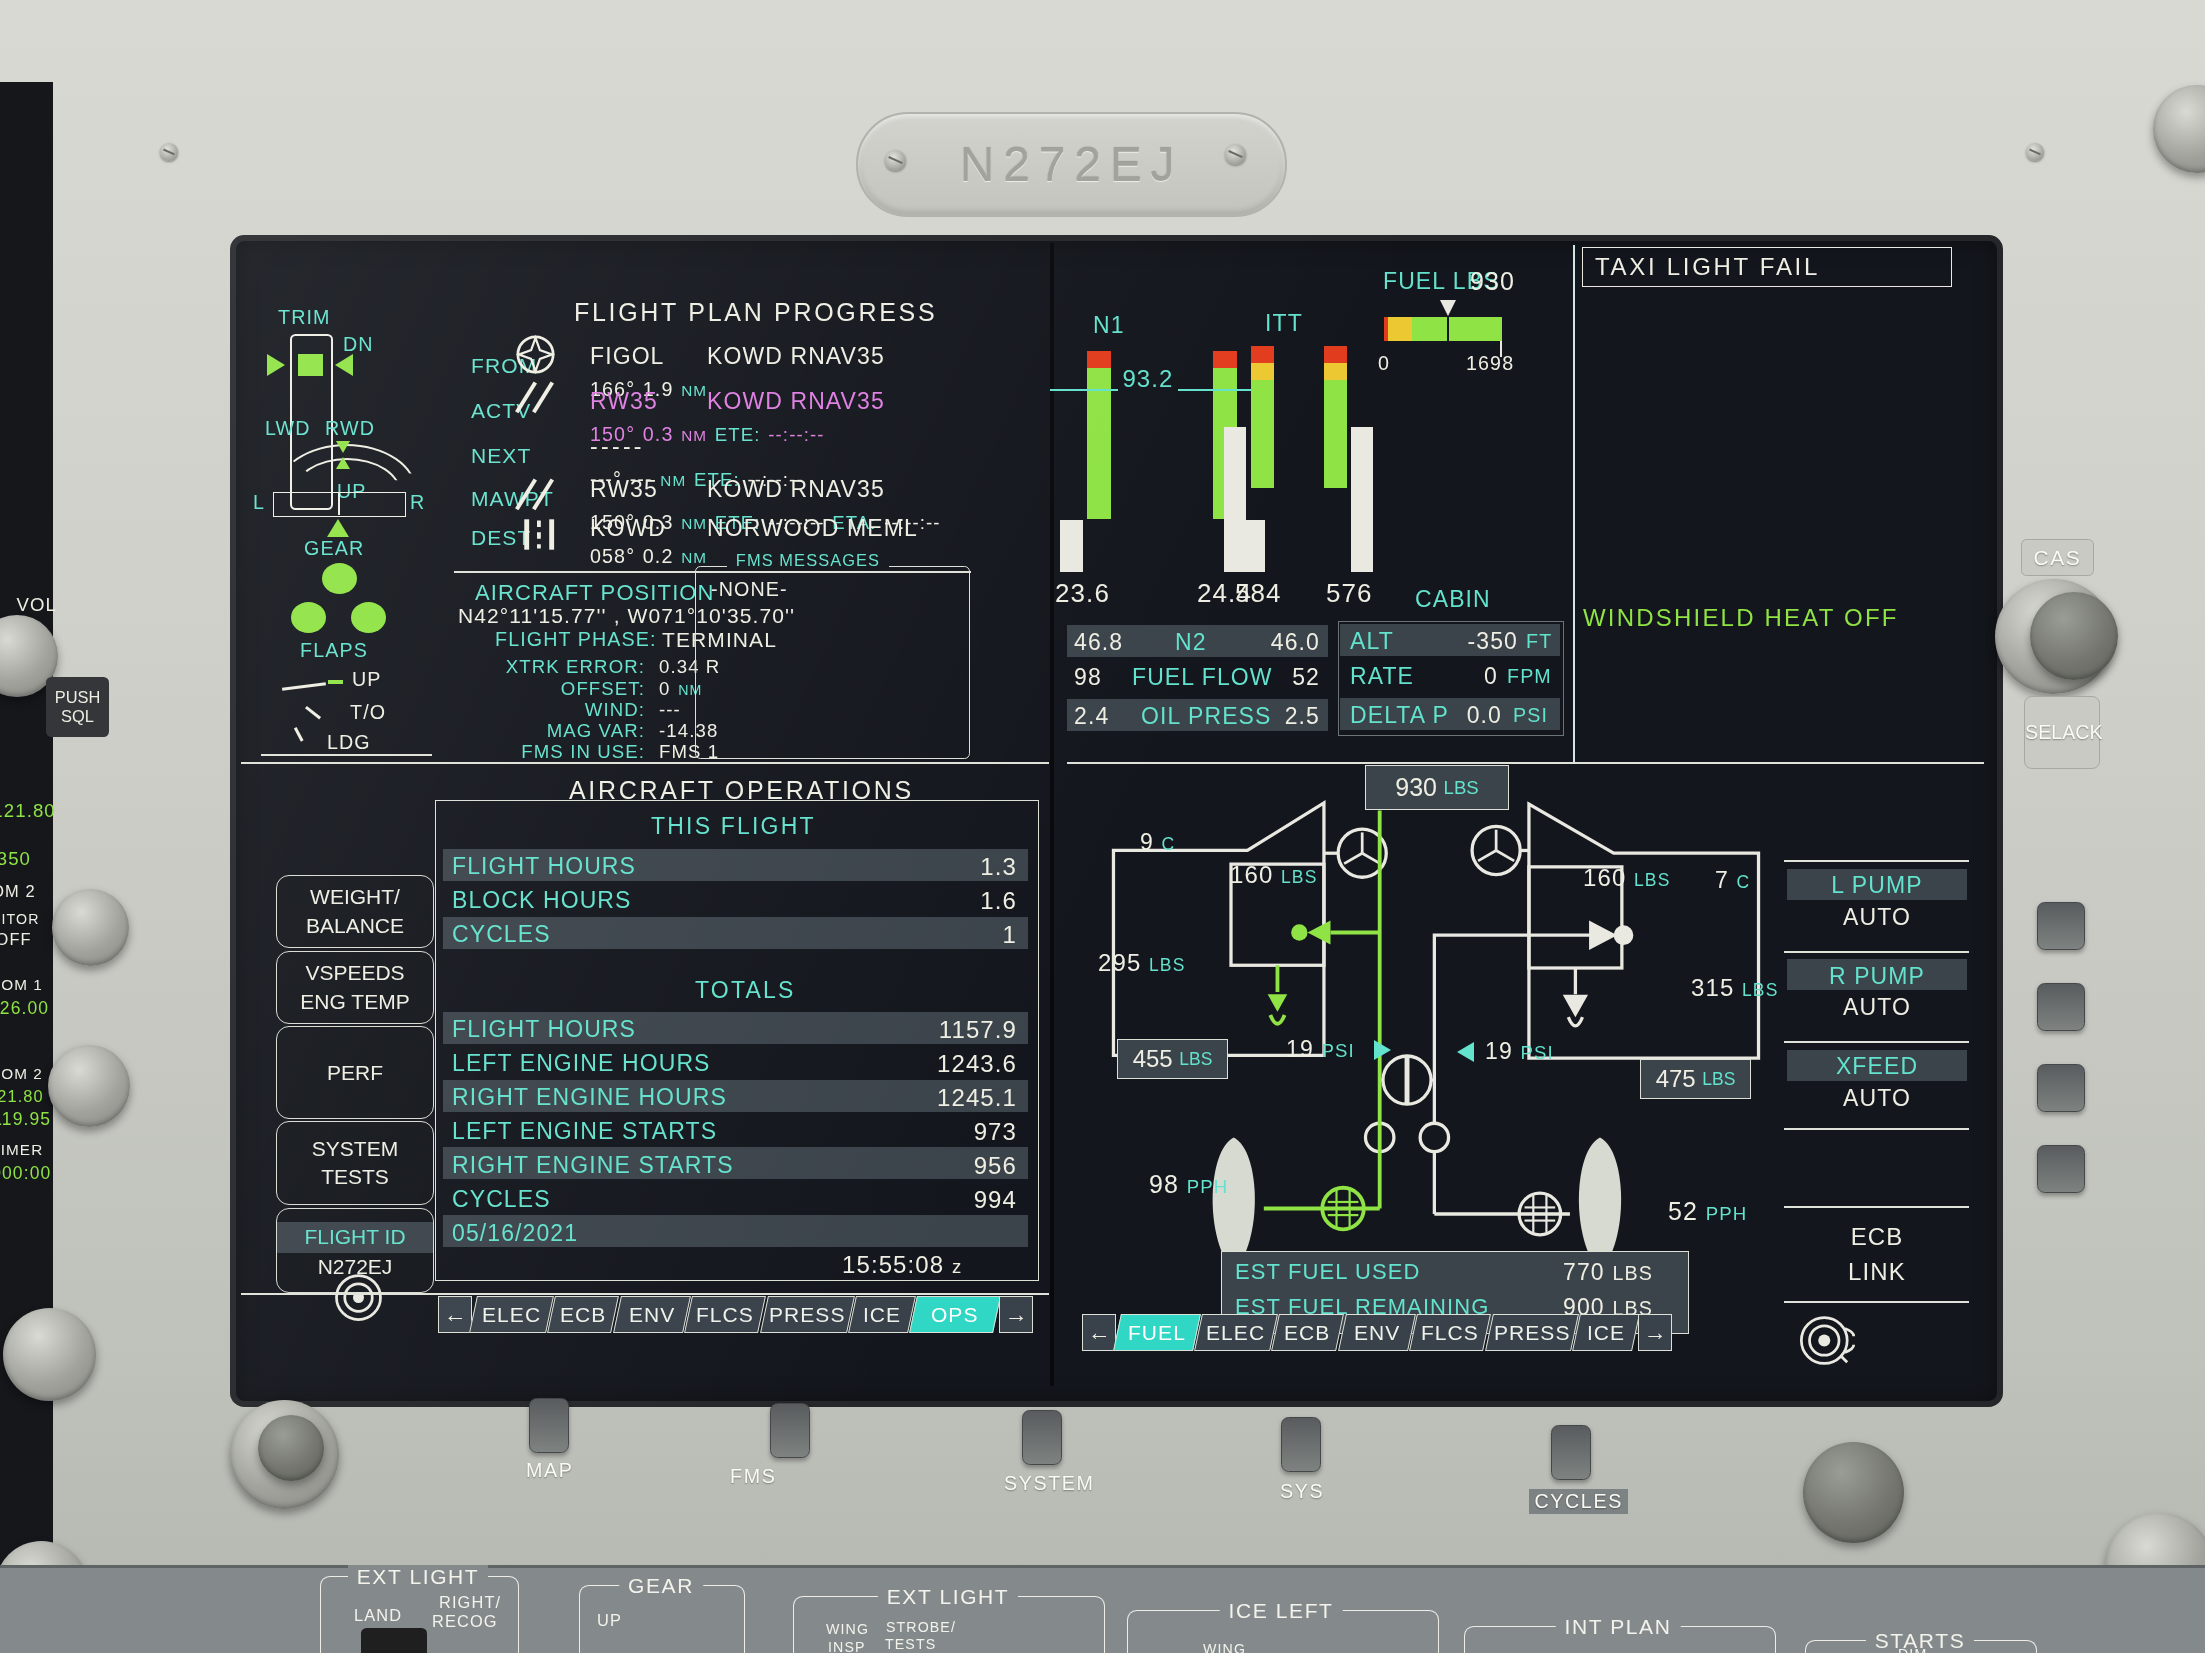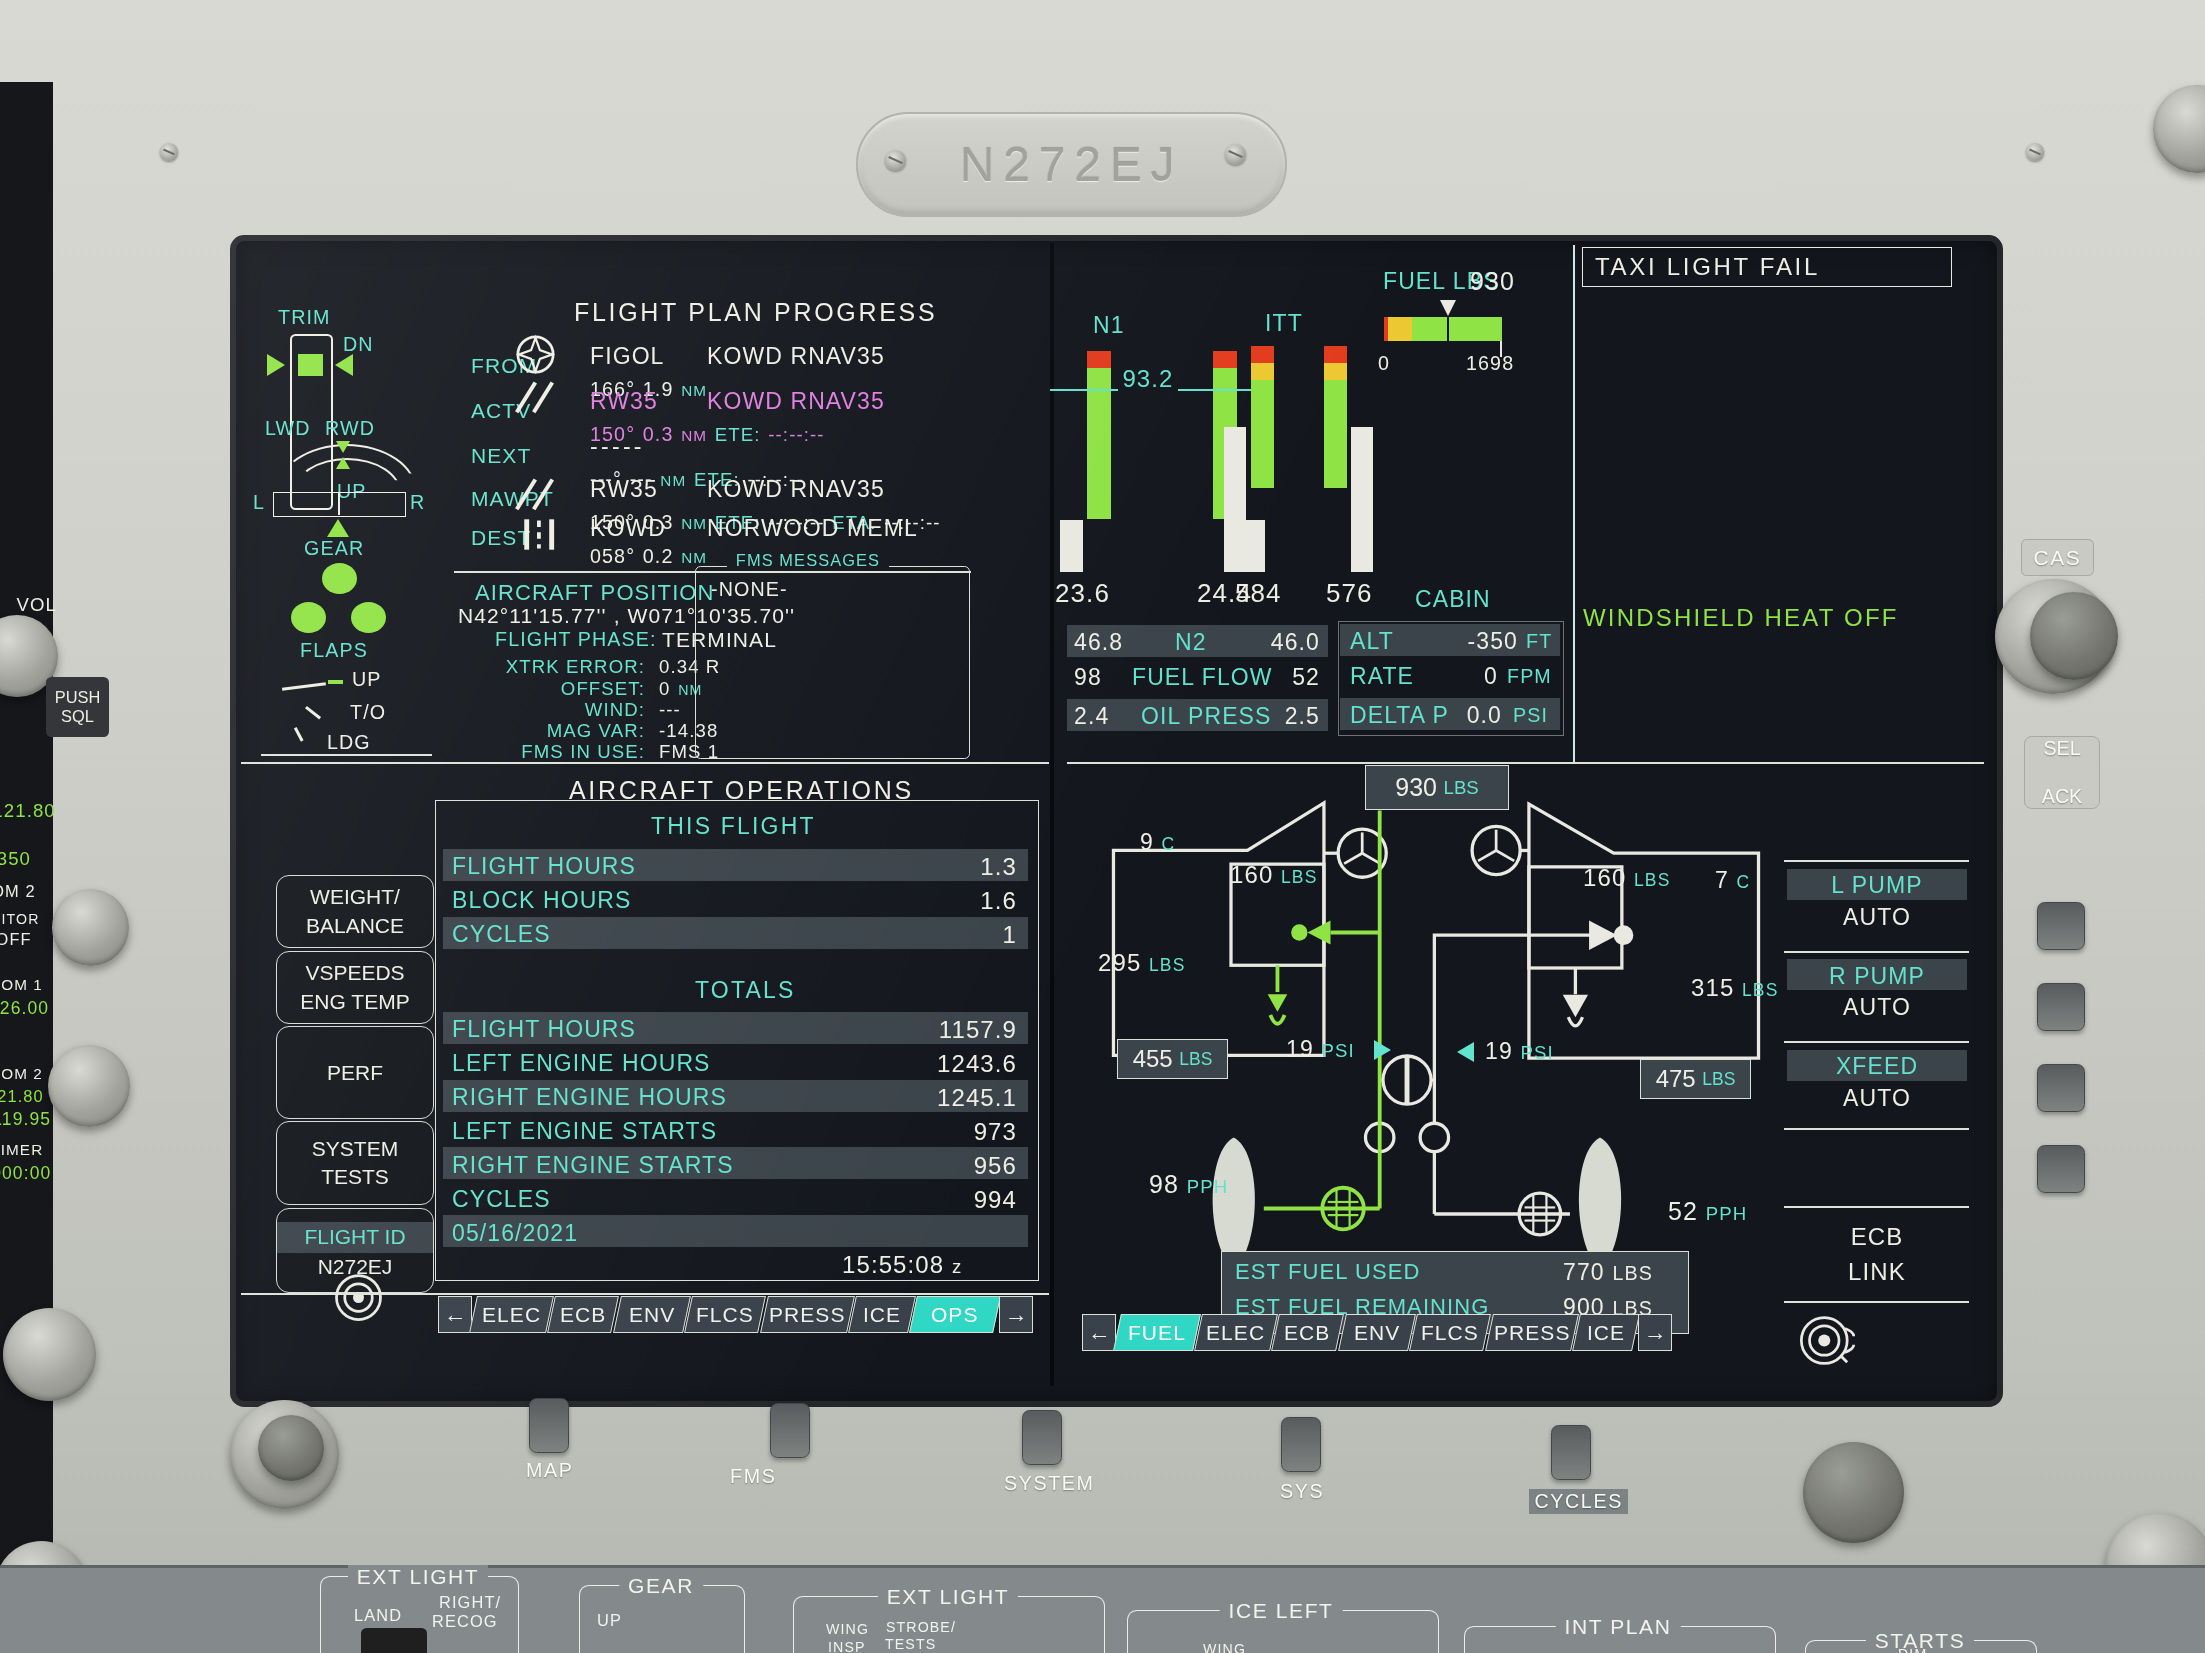--- a/index.html
+++ b/index.html
@@ -542,21 +542,21 @@
       <span>→</span>
     </div>
 
   <div class="glare"></div>
 
   <div style="position:absolute;left:2021px;top:539px;width:71px;height:35px;background:#c9cac4;border:1.6px solid #a7a8a2;border-radius:5.5px;display:flex;align-items:center;justify-content:center;">
     <span style="font-size:21px;color:#fbfbf4;text-shadow:0 1.1px 1.6px rgba(0,0,0,.35);letter-spacing:1.6px">CAS</span>
   </div>
   <div class="knob" style="left:1995px;top:579px;width:118px;height:115px"></div>
   <div class="knob dark" style="left:2030px;top:592px;width:88px;height:88px"></div>
-  <div style="position:absolute;left:2024px;top:736px;width:74px;height:71px;background:#c9cac4;border:1.6px solid #a7a8a2;border-radius:7.7px;display:flex;flex-direction:column;align-items:center;justify-content:space-between;">
+  <div style="position:absolute;left:2024px;top:696px;width:74px;height:71px;background:#c9cac4;border:1.6px solid #a7a8a2;border-radius:7.7px;display:flex;align-items:center;justify-content:flex-start;">
     <span style="font-size:19.7px;color:#fbfbf4;text-shadow:0 1.1px 1.6px rgba(0,0,0,.35)">SEL</span>
     <span style="font-size:19.7px;color:#fbfbf4;text-shadow:0 1.1px 1.6px rgba(0,0,0,.35)">ACK</span>
   </div>
   <div class="keybtn" style="left:2037px;top:902px;width:46px;height:46px"></div>
   <div class="keybtn" style="left:2037px;top:983px;width:46px;height:46px"></div>
   <div class="keybtn" style="left:2037px;top:1064px;width:46px;height:46px"></div>
   <div class="keybtn" style="left:2037px;top:1145px;width:46px;height:46px"></div>
   <div class="knob" style="left:2153px;top:85px;width:88px;height:88px"></div>
 
   <div class="knob" style="left:230px;top:1400px;width:109px;height:109px"></div>

